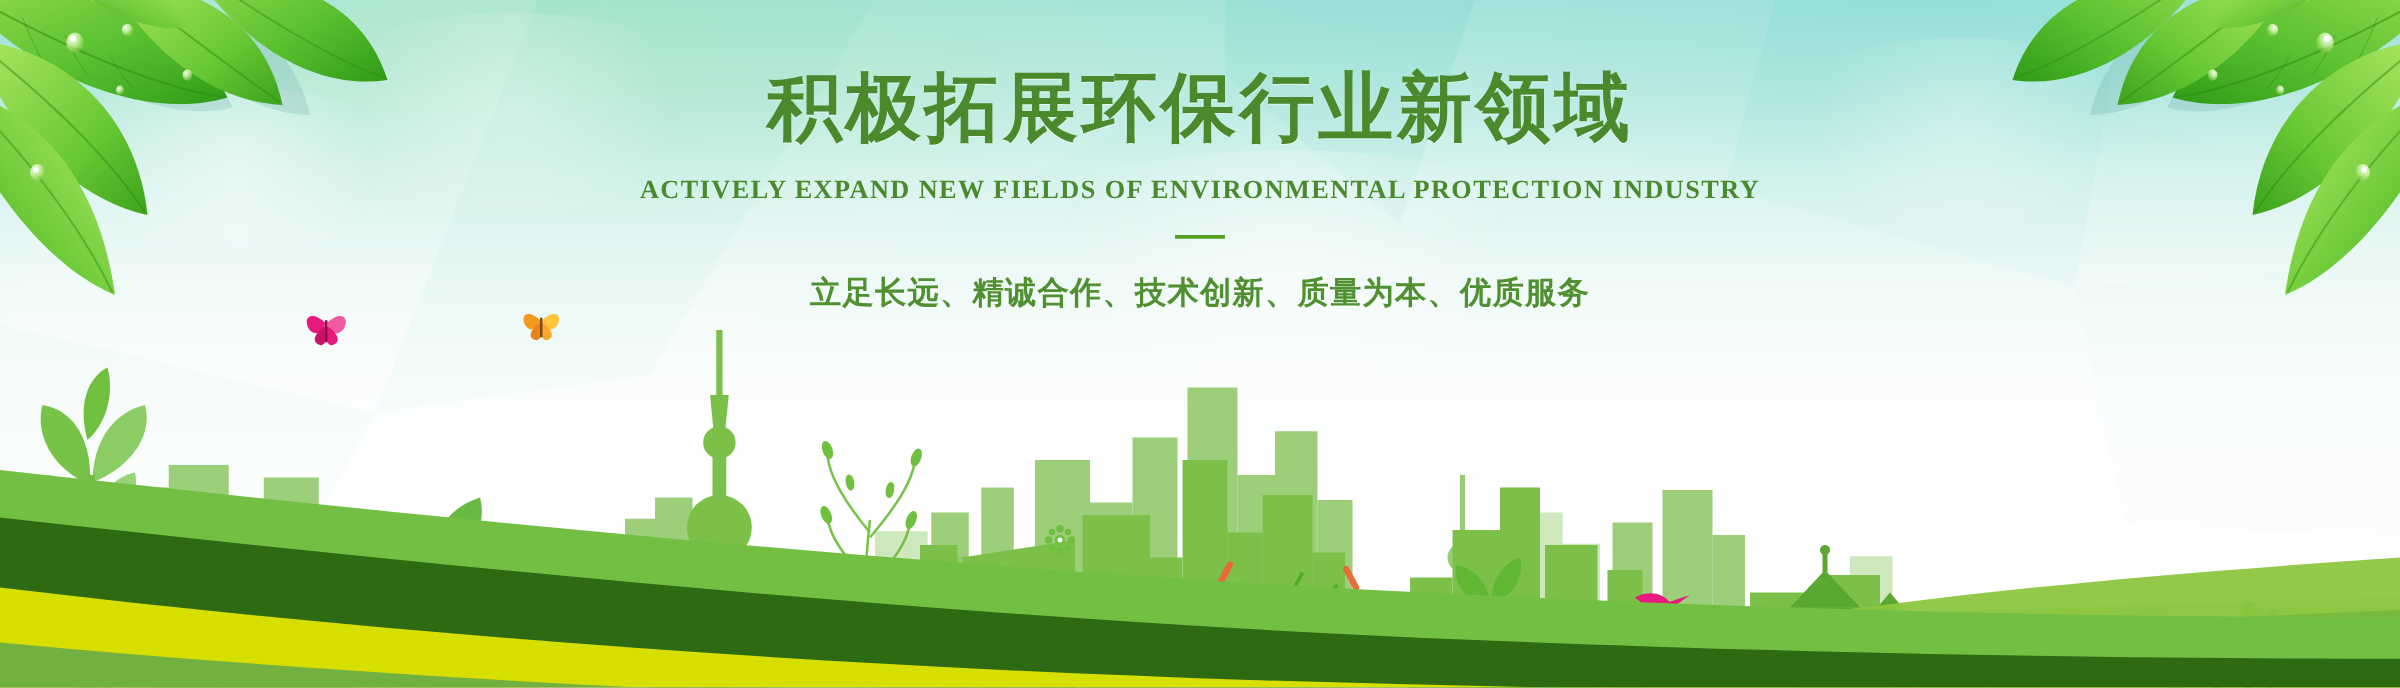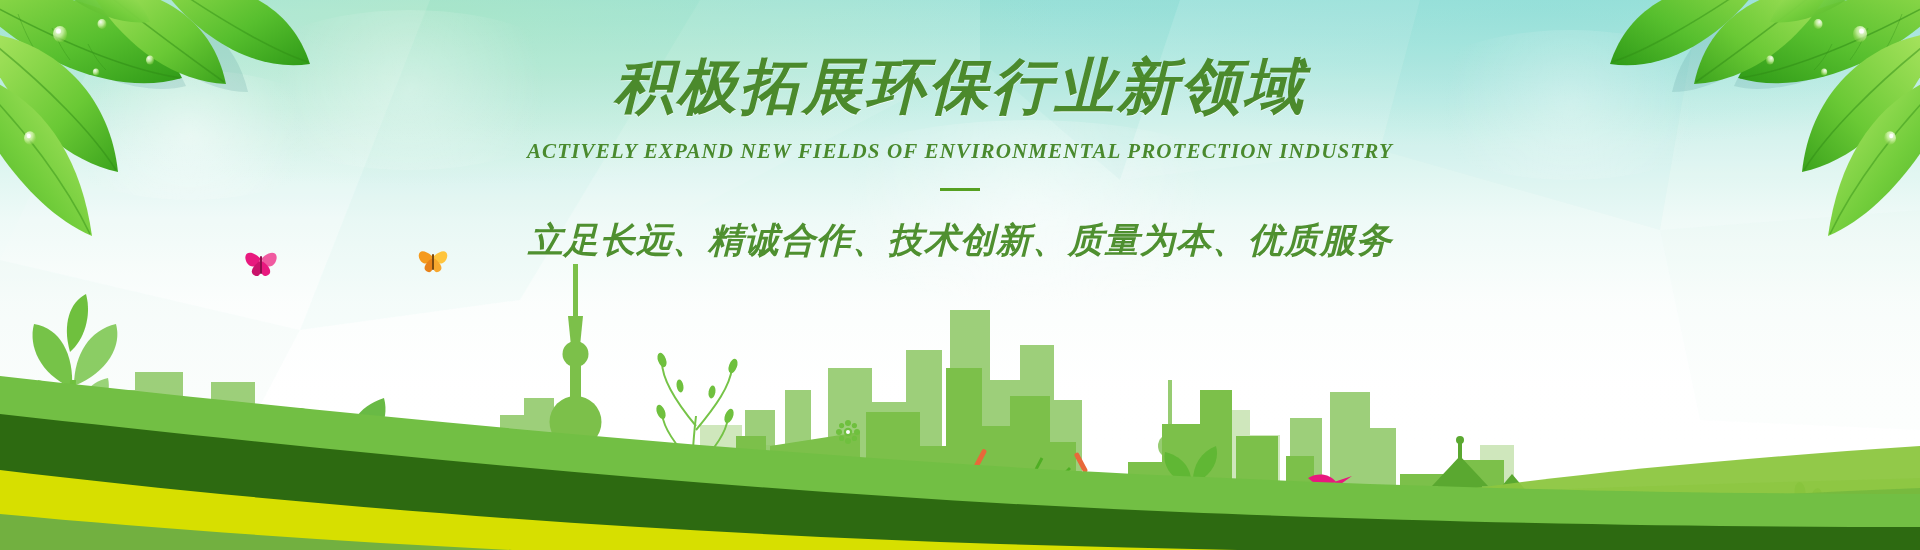--- a/index.html
+++ b/index.html
@@ -42,21 +42,20 @@
     position:absolute;
     border-radius:50%;
     background:radial-gradient(circle, rgba(255,255,255,0.85), rgba(255,255,255,0) 68%);
   }
   
   .textblock {
     position:absolute;
     left:0; top:54px; width:100%;
     text-align:center;
     z-index:40;
-    font-style:italic;
   }
   .headline {
     font-family:"DejaVu Serif", serif;
     font-weight:bold;
     font-size:60px;
     line-height:1.08;
     letter-spacing:3px;
     color:#4b8a2c;
     text-shadow:0 1px 0 rgba(255,255,255,0.55);
   }
@@ -71,21 +70,21 @@
   }
   .divider {
     margin:24px auto 0 auto;
     width:40px; height:3px;
     background:#55a021;
   }
   .tagline {
     margin-top:26px;
     font-family:"DejaVu Serif", serif;
     font-weight:bold;
-    font-size:35px;
+    font-size:25px;
     letter-spacing:1px;
     color:#4f9030;
     text-shadow:0 1px 0 rgba(255,255,255,0.5);
   }
   
   .layer { position:absolute; left:0; bottom:0; width:100%; }
   .layer svg { display:block; width:100%; }
   .l-far    { z-index:10; }
   .l-mid    { z-index:14; }
   .l-near   { z-index:18; }

